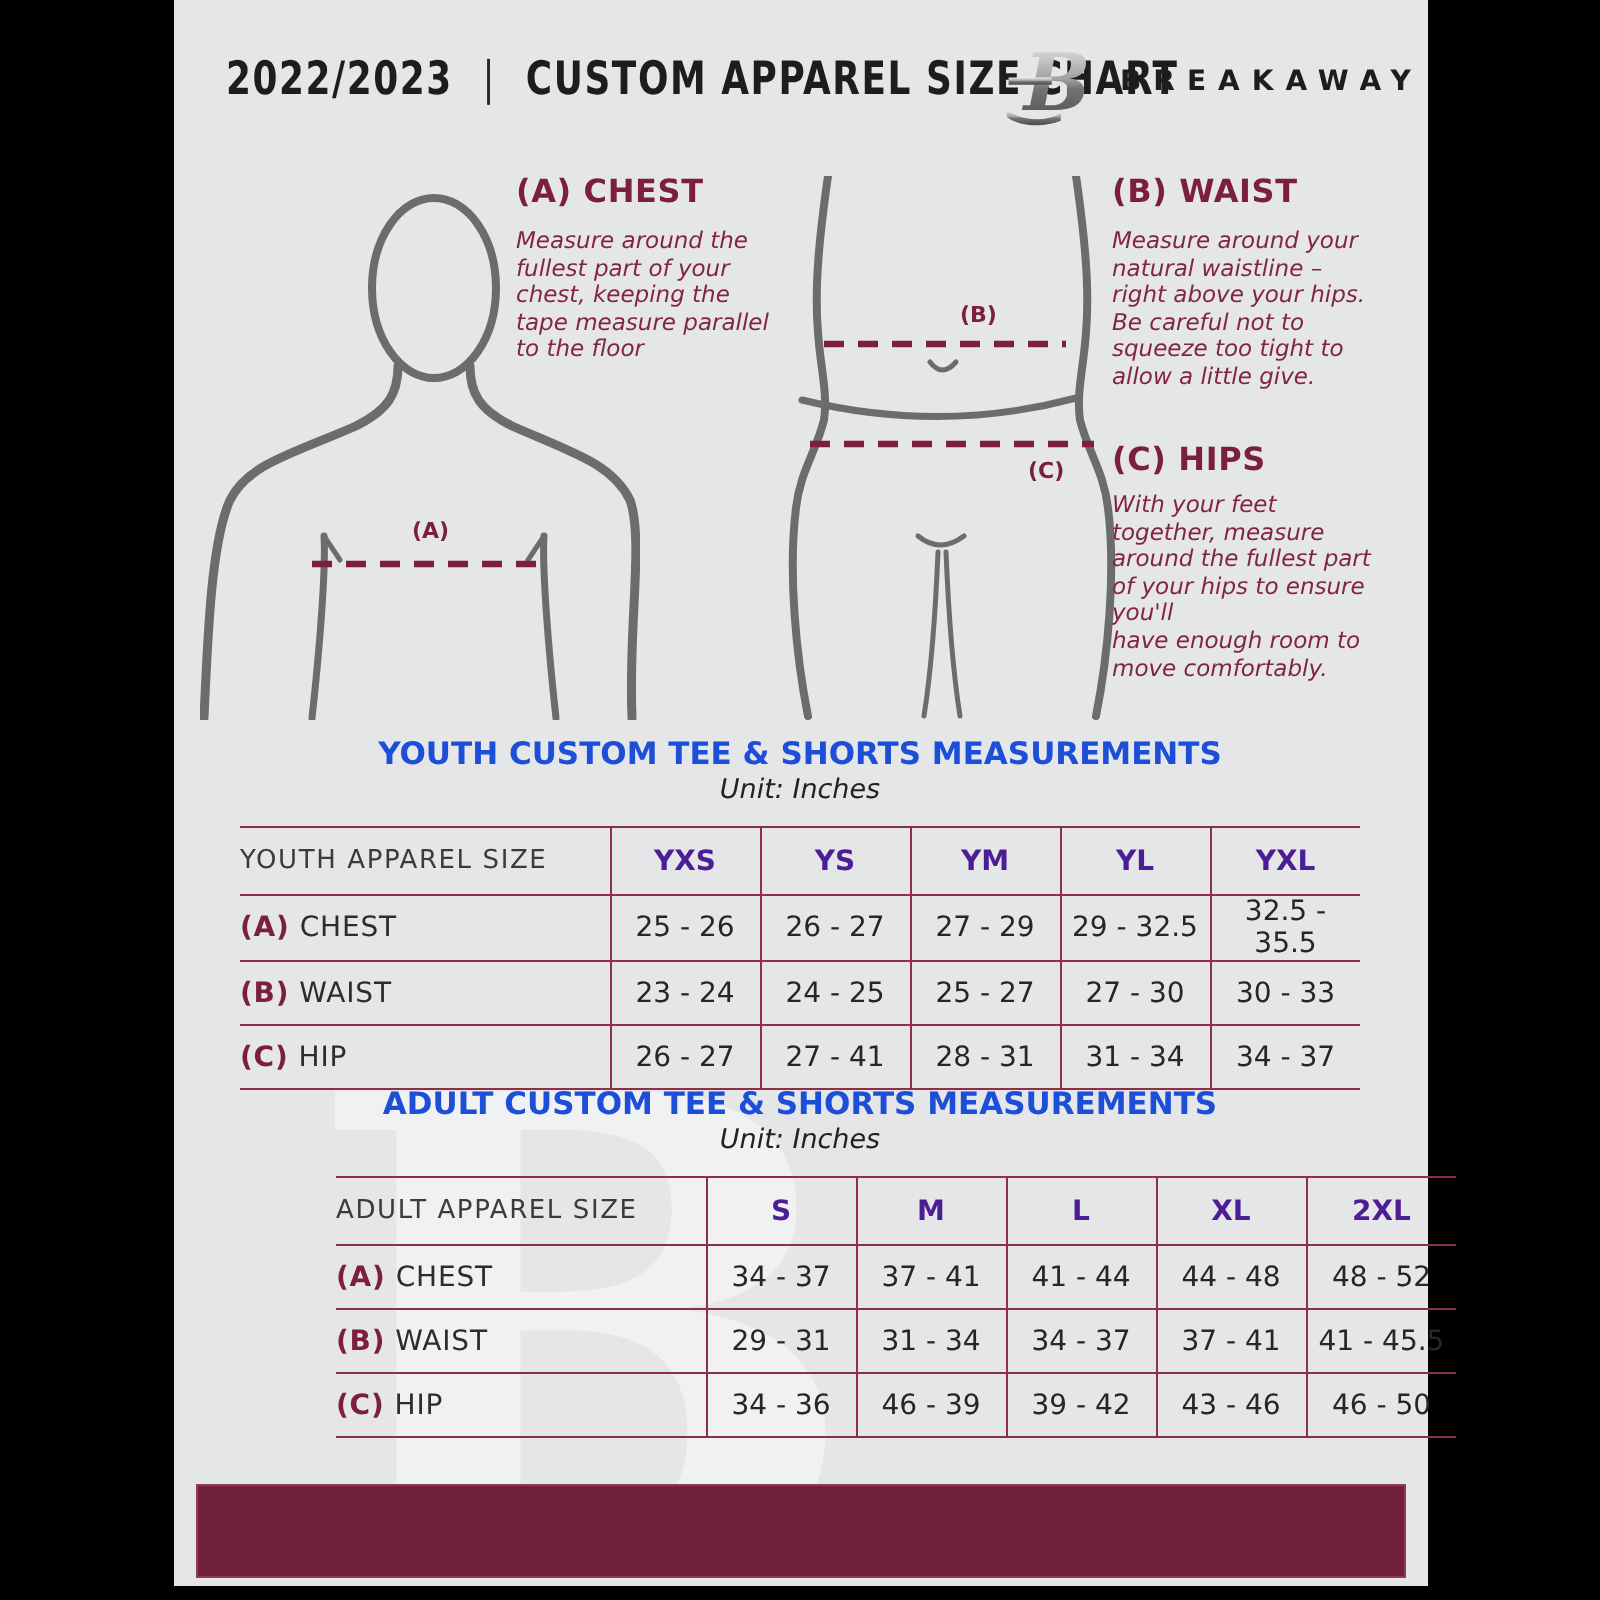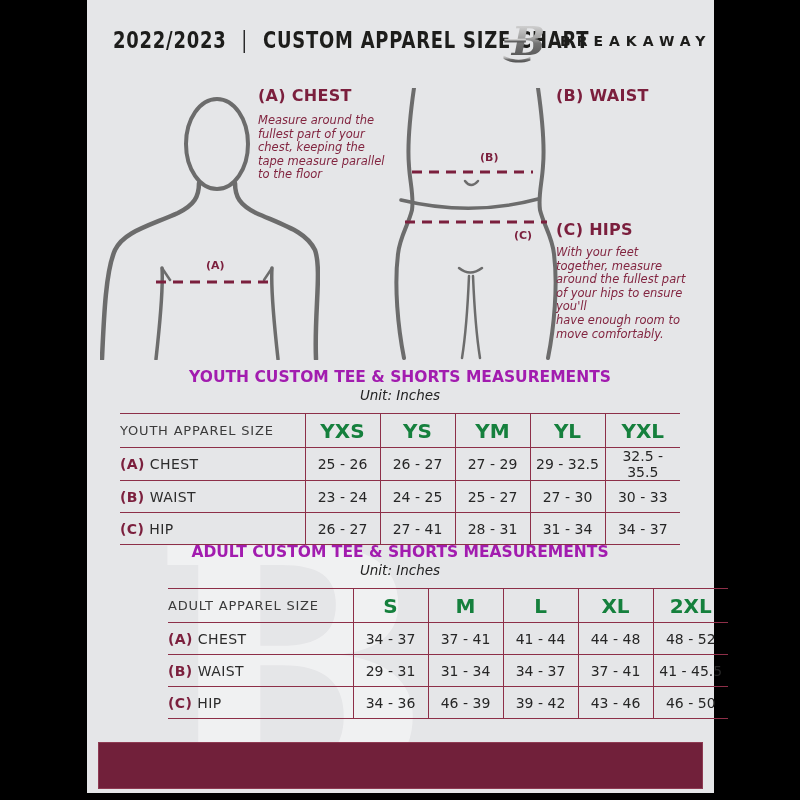--- a/index.html
+++ b/index.html
@@ -21,35 +21,35 @@
 
   
   .guide-heading{position:absolute;font-weight:bold;font-size:16px;color:#7b1f3d;letter-spacing:0.3px;}
   .guide-body{position:absolute;font-style:italic;font-size:11.5px;line-height:13.6px;
               color:#822540;white-space:pre-line;}
   .marker{position:absolute;font-weight:bold;font-size:11px;color:#7b1f3d;}
   .figure-svg{position:absolute;}
 
   
   .tbl-title{position:absolute;left:120px;width:560px;text-align:center;font-weight:bold;
-             font-size:15.5px;color:#a21caf;z-index:2;}
+             font-size:15.5px;color:#1d4ed8;z-index:2;}
   .tbl-unit{position:absolute;left:120px;width:560px;text-align:center;font-style:italic;
             font-size:13.5px;color:#222;z-index:2;}
 
   
   .size-table{position:absolute;left:120px;width:560px;border-collapse:collapse;
               table-layout:fixed;z-index:2;}
   .size-table td,.size-table th{padding:0;margin:0;border-top:1.5px solid #8d2f48;height:31px;
               vertical-align:middle;background:transparent;}
   .size-table tr.hdr td,.size-table tr.hdr th{height:33px;}
   .size-table tr.last td{border-bottom:1.5px solid #8d2f48;}
   .size-table .vcell{border-left:1.5px solid #8d2f48;text-align:center;}
   .apparel-label{font-size:13px;color:#3b3b3b;letter-spacing:0.8px;text-align:left;
                  padding-left:10px;font-weight:normal;}
-  .size-hd{font-weight:bold;font-size:20px;color:#15803d;}
+  .size-hd{font-weight:bold;font-size:14px;color:#4c1d95;}
   .row-label{font-size:14px;color:#2c2c2c;letter-spacing:0.4px;text-align:left;padding-left:10px;}
   .row-label .prefix{color:#7b1f3d;font-weight:bold;margin-right:5px;}
   .cell-val{font-size:14px;color:#262626;}
 
   .watermark{position:absolute;left:152px;top:505px;font-family:"DejaVu Serif",serif;
              font-weight:bold;font-size:330px;line-height:1;color:#ffffff;opacity:0.45;z-index:1;}
   .footer-bar{position:absolute;left:98px;top:742px;width:605px;height:47px;background:#71203a;
               border:1px solid #8e3b53;box-sizing:border-box;z-index:3;}
 </style>
 </head>
@@ -117,20 +117,26 @@
   <div class="marker" style="left:514px;top:229px;">(C)</div>
 
   <div class="guide-heading" style="left:258px;top:86px;">(A) CHEST</div>
   <div class="guide-body" style="left:258px;top:114px;width:150px;">Measure around the
 fullest part of your
 chest, keeping the
 tape measure parallel
 to the floor</div>
 
   <div class="guide-heading" style="left:556px;top:86px;">(B) WAIST</div>
+  <div class="guide-body" style="left:556px;top:114px;width:155px;">Measure around your
+natural waistline –
+right above your hips.
+Be careful not to
+squeeze too tight to
+allow a little give.</div>
 
   <div class="guide-heading" style="left:556px;top:220px;">(C) HIPS</div>
   <div class="guide-body" style="left:556px;top:246px;width:160px;">With your feet
 together, measure
 around the fullest part
 of your hips to ensure
 you'll
 have enough room to
 move comfortably.</div>
 

